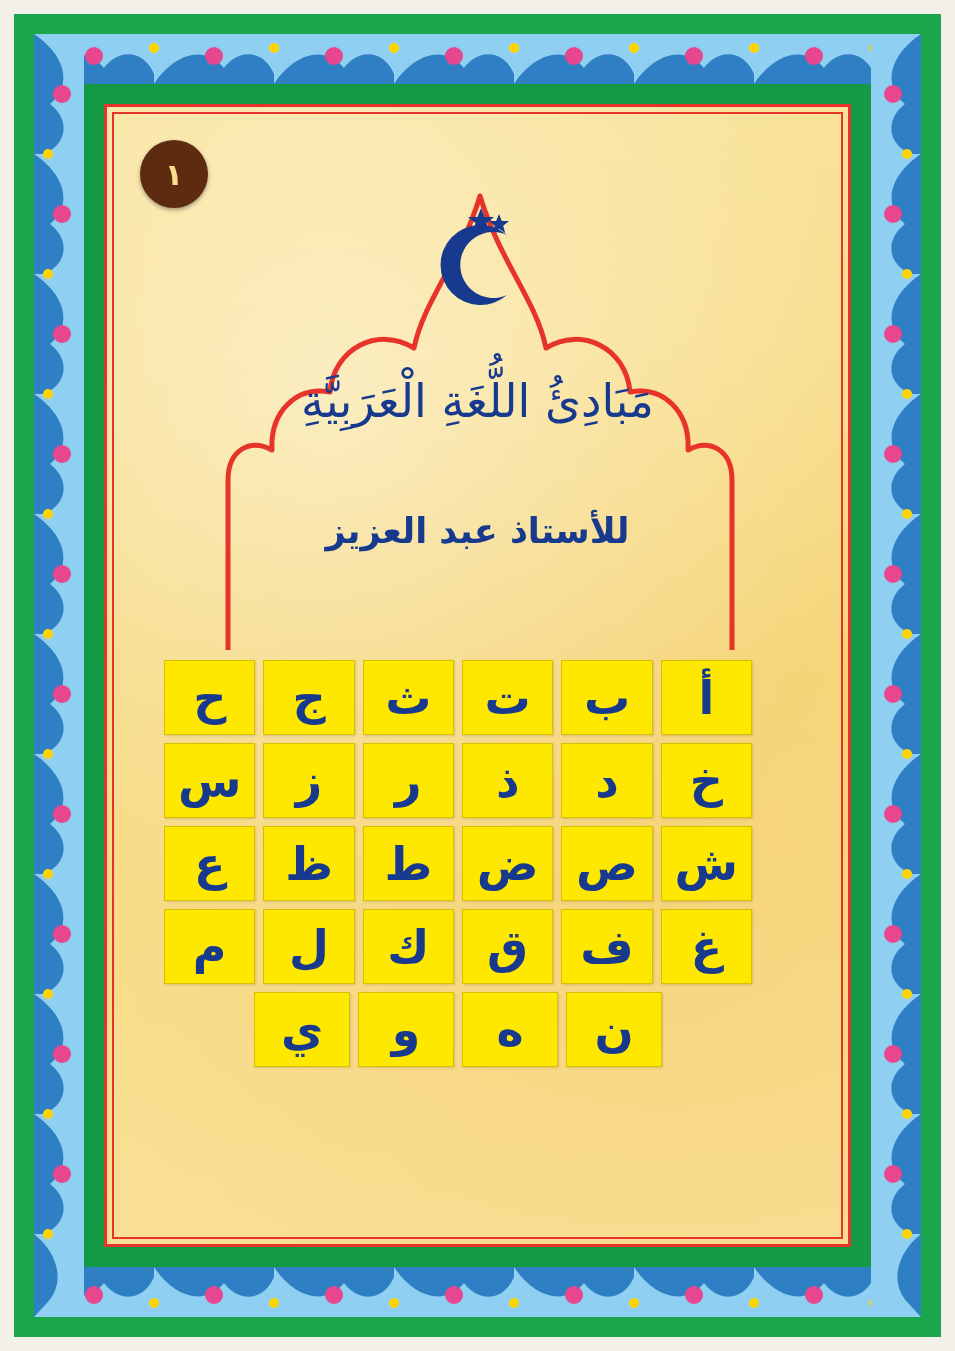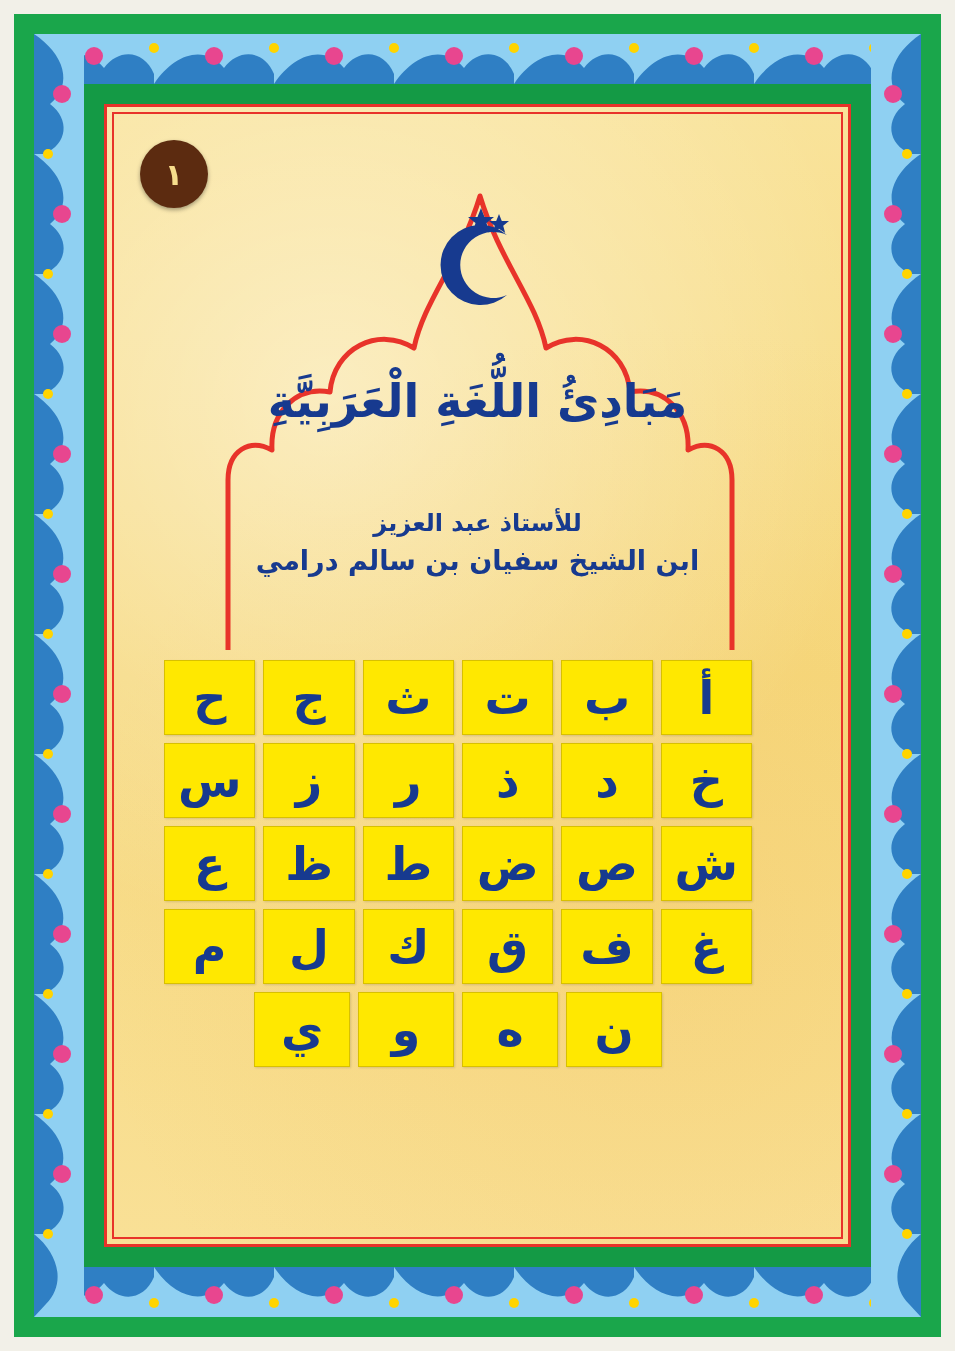--- a/index.html
+++ b/index.html
@@ -120,36 +120,36 @@
     width: 130px; height: 130px;
   }
 
   
   .main-title {
     position: absolute;
     left: 150px; right: 150px; top: 370px;
     text-align: center;
     direction: rtl;
     font-size: 46px;
-    font-weight: bold;
+    font-weight: normal;
     color: #173a8f;
     line-height: 1.35;
     letter-spacing: 0;
   }
 
   
   .author {
     position: absolute;
     left: 150px; right: 150px; top: 505px;
     text-align: center;
     direction: rtl;
     color: #173a8f;
     font-weight: bold;
   }
-  .author .line1 { font-size: 24px; line-height: 1.5; }
+  .author .line1 { font-size: 35px; line-height: 1.5; }
   .author .line2 { font-size: 27px; line-height: 1.5; }
 
   
   .alphabet {
     position: absolute;
     left: 160px;
     top: 660px;
     width: 596px;
     direction: rtl;
   }
@@ -368,21 +368,20 @@
     </svg>
   </div>
 
   <div class="vol-badge">١</div>
 
 
   <div class="main-title">مَبَادِئُ اللُّغَةِ الْعَرَبِيَّةِ</div>
 
   <div class="author">
     <div class="line1">للأستاذ عبد العزيز</div>
-    <div class="line2">ابن الشيخ سفيان بن سالم درامي</div>
   </div>
 
   <div class="alphabet">
     <div class="alpha-row">
       <div class="alpha-cell">أ</div>
       <div class="alpha-cell">ب</div>
       <div class="alpha-cell">ت</div>
       <div class="alpha-cell">ث</div>
       <div class="alpha-cell">ج</div>
       <div class="alpha-cell">ح</div>

